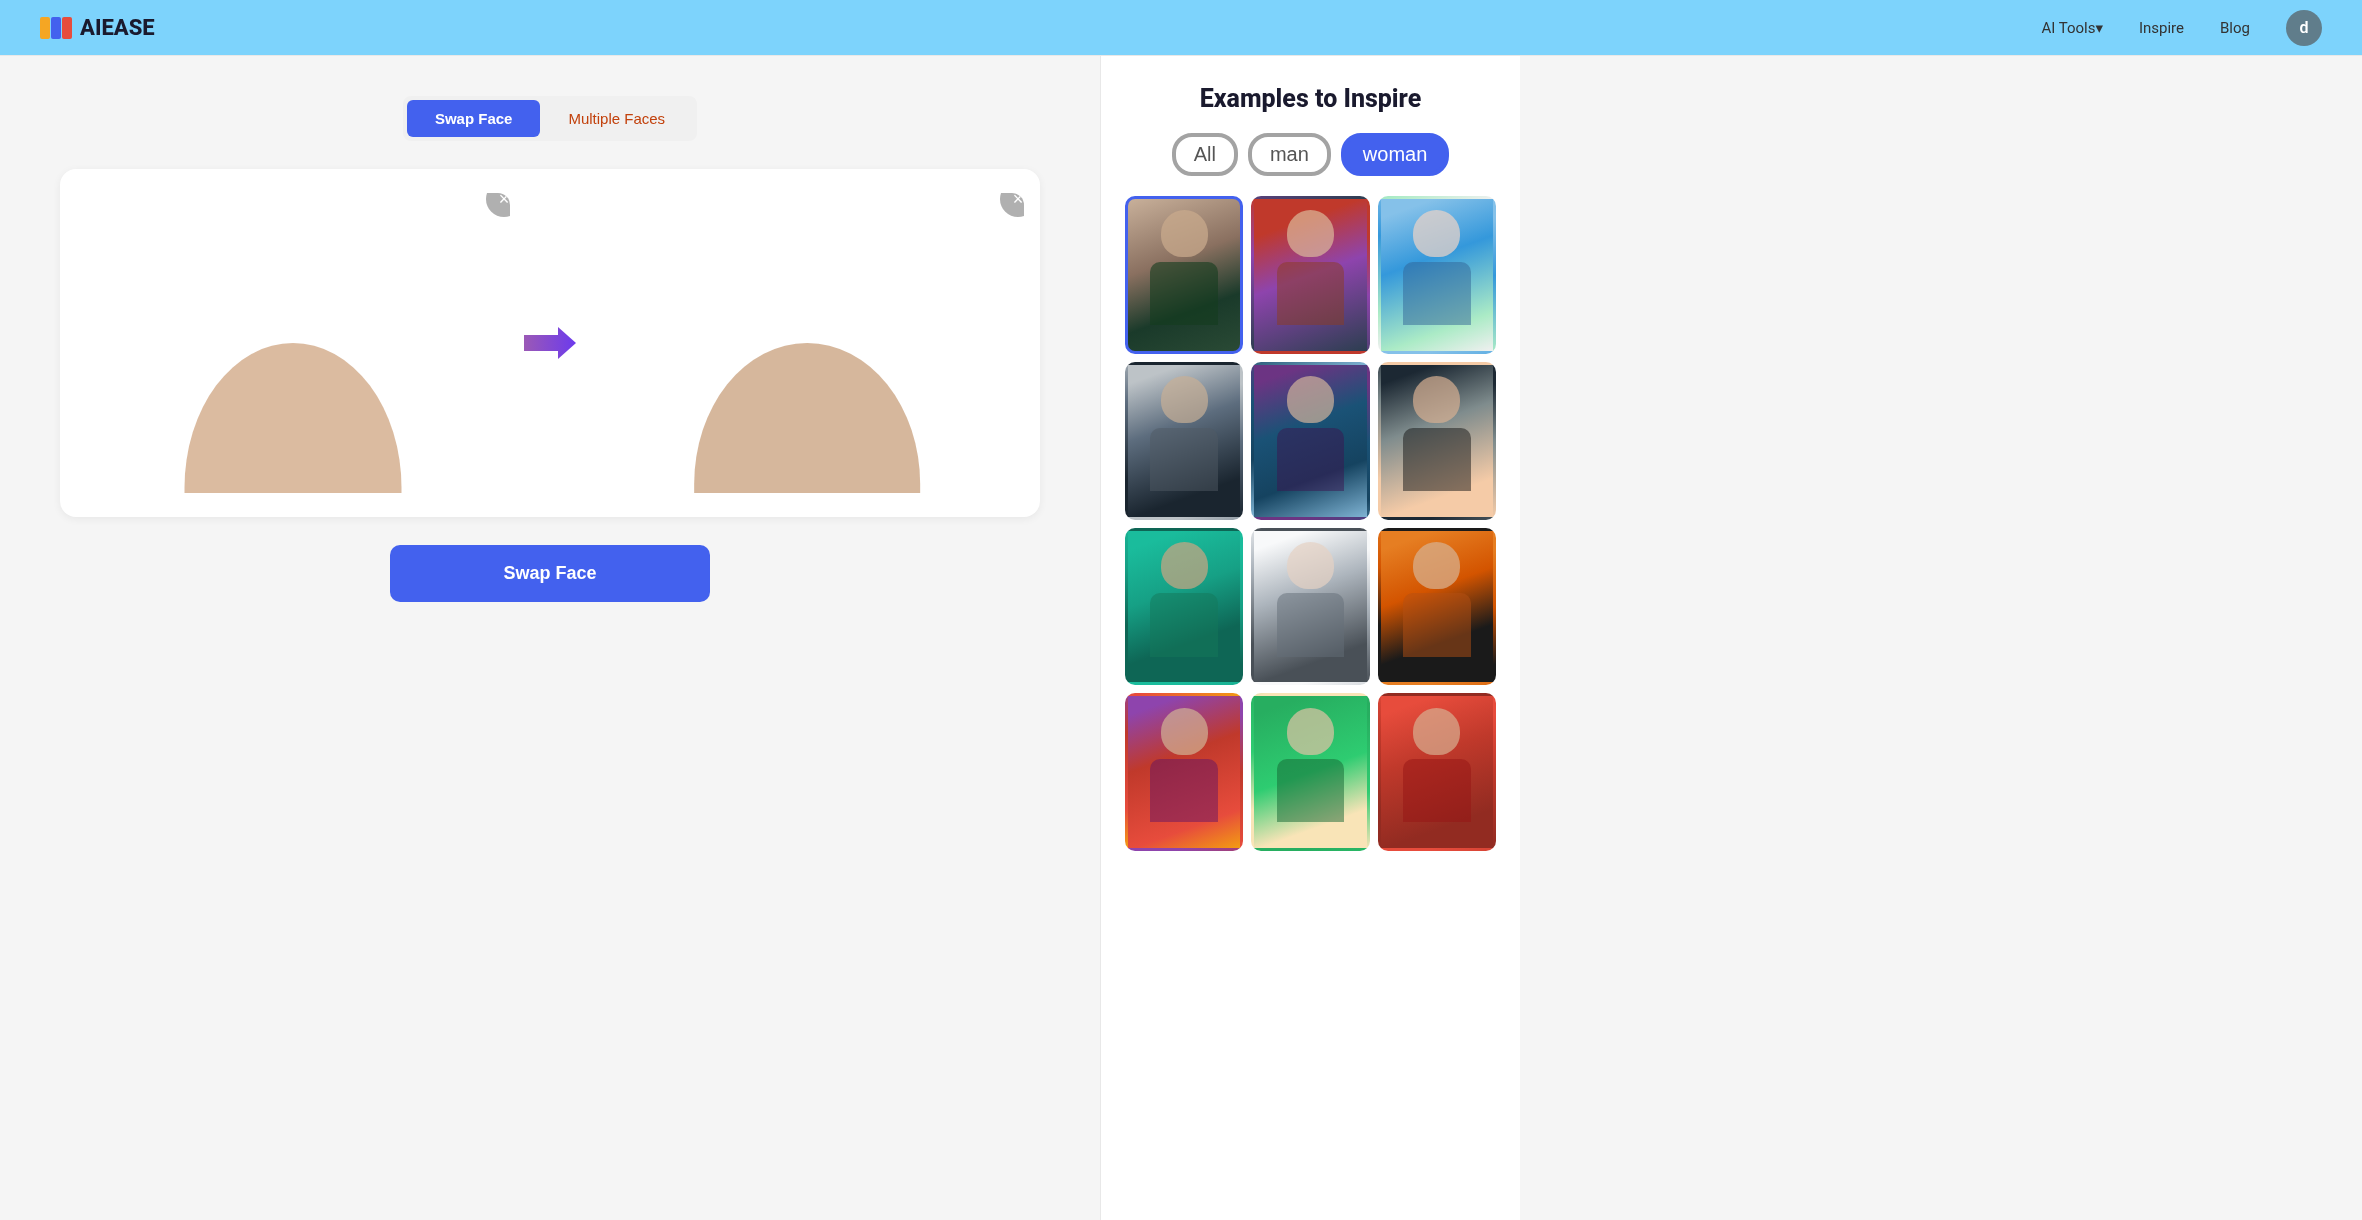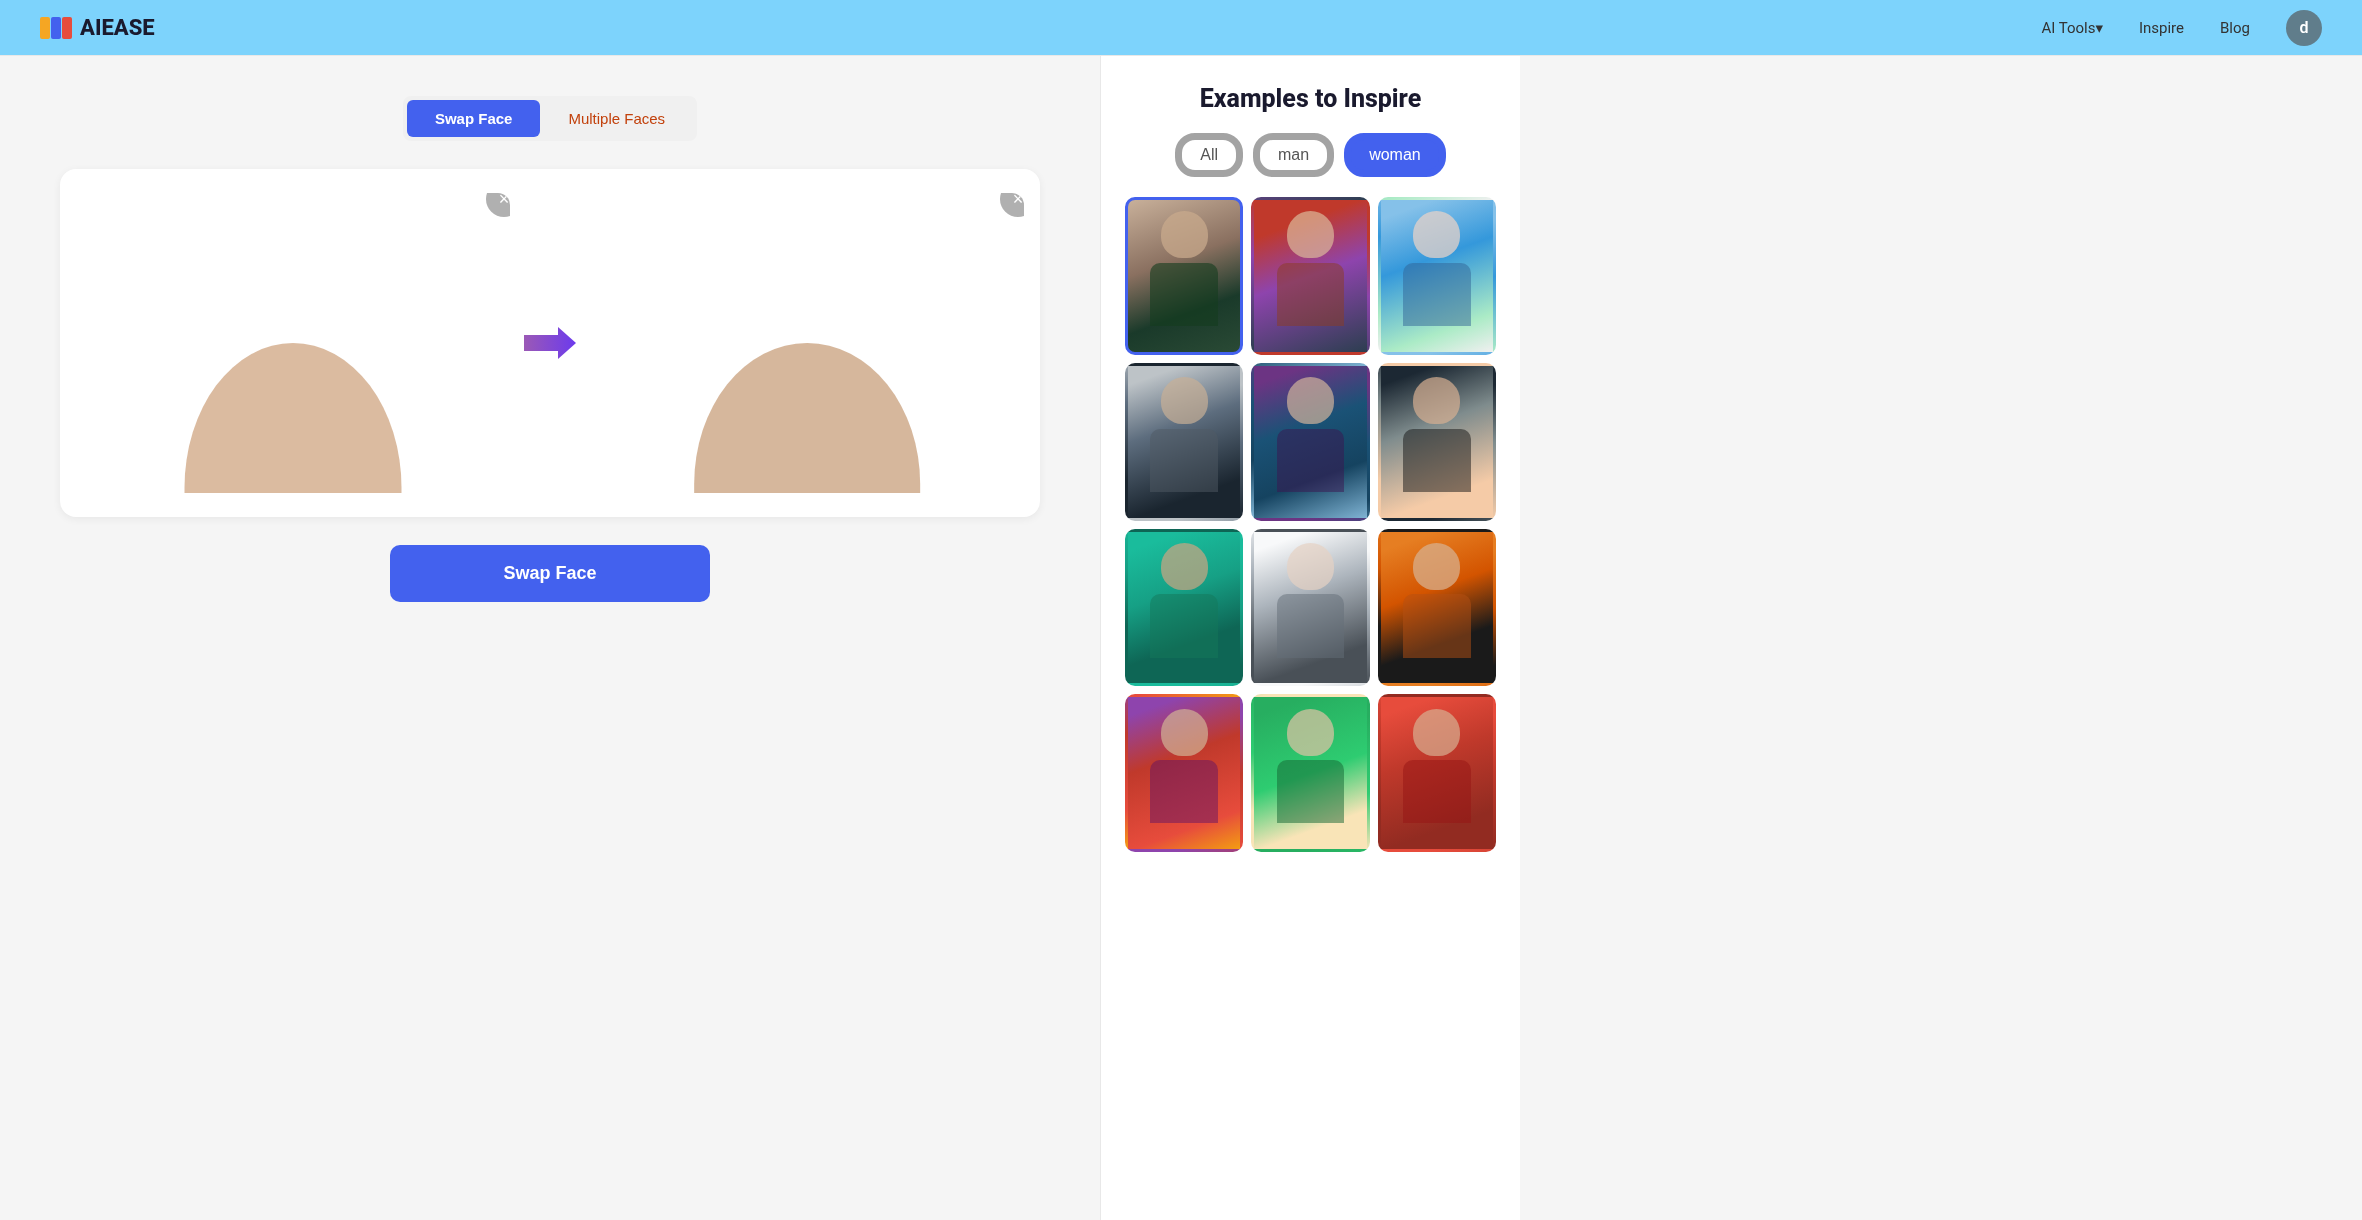--- a/index.html
+++ b/index.html
@@ -224,24 +224,24 @@
     
     .filter-btns {
       display: flex;
       gap: 10px;
       margin-bottom: 20px;
       justify-content: center;
     }
     .filter-btn {
       padding: 6px 18px;
       border-radius: 20px;
-      border: 7px solid #a3a3a3;
+      border: 4px solid #a3a3a3;
       background: #fff;
       color: #555;
-      font-size: 16px;
+      font-size: 20px;
       cursor: pointer;
       transition: all 0.2s;
     }
     .filter-btn.active {
       background: #4361ee;
       color: #fff;
       border-color: #4361ee;
     }
 
     

